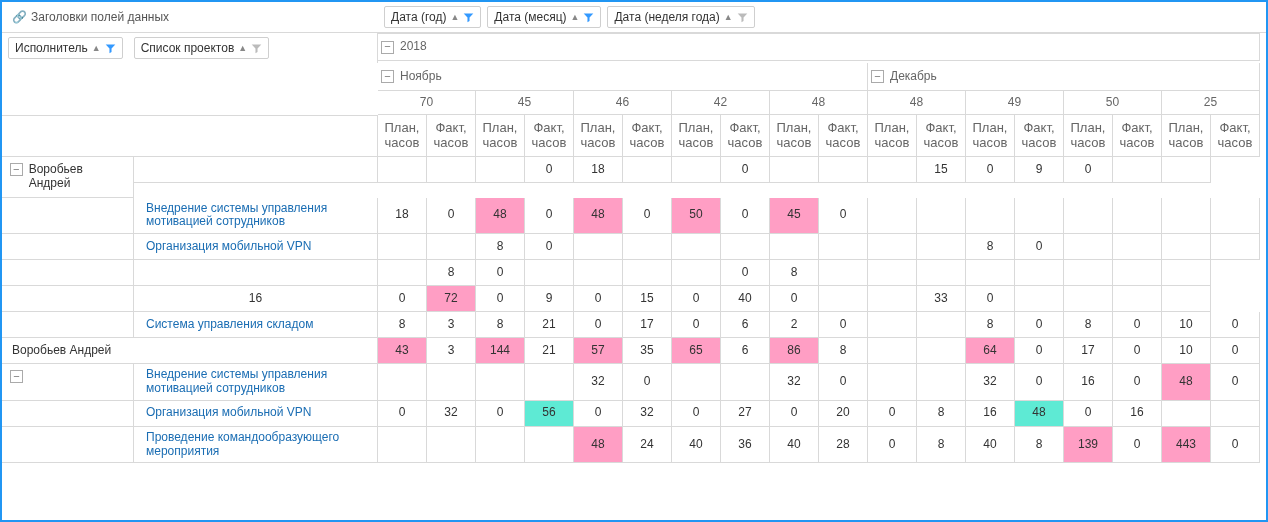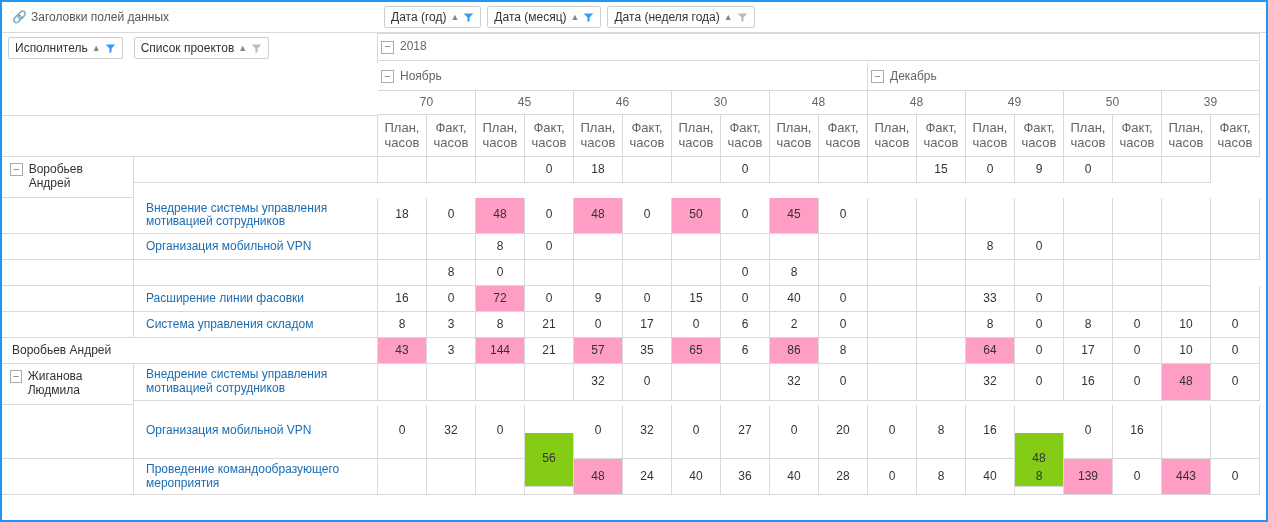--- a/index.html
+++ b/index.html
@@ -119,21 +119,21 @@
     border-right: 1px solid #d9d9d9;
     border-bottom: 1px solid #d9d9d9;
   }
 
   .dcell {
     height: 100%;
     min-height: 26px;
     color: #333;
   }
   .pink { background: #ff9ec4; }
-  .yellow { background: #84cc16; margin-top: 28px; }
+  .yellow { background: #5eead4; }
 
   .rcell.project {
     color: #1a6db3;
     cursor: pointer;
     padding-left: 12px;
   }
   .rcell.performer {
     color: #333;
     align-items: flex-start;
     padding: 6px 8px;
@@ -223,26 +223,26 @@
     <div class="hcell left-align" style="grid-column: 13 / 21;">
       <span class="expand">−</span>
       <span>Декабрь</span>
     </div>
   </div>
   <div class="grid week-row" id="week-row">
     <div style="grid-column:1/3"></div>
   <div class="hcell" style="grid-column:span 2">70</div>
       <div class="hcell" style="grid-column:span 2">45</div>
       <div class="hcell" style="grid-column:span 2">46</div>
-      <div class="hcell" style="grid-column:span 2">30</div>
+      <div class="hcell" style="grid-column:span 2">42</div>
       <div class="hcell" style="grid-column:span 2">48</div>
       <div class="hcell" style="grid-column:span 2">48</div>
       <div class="hcell" style="grid-column:span 2">49</div>
       <div class="hcell" style="grid-column:span 2">50</div>
-      <div class="hcell" style="grid-column:span 2">39</div>
+      <div class="hcell" style="grid-column:span 2">25</div>
     </div>
   <div class="grid measure-row" id="measure-row">
     <div class="rowhdr-block" style="border-top:1px solid #d9d9d9;"></div>
   <div class="hcell">План, часов</div>
       <div class="hcell">Факт, часов</div>
       <div class="hcell">План, часов</div>
       <div class="hcell">Факт, часов</div>
       <div class="hcell">План, часов</div>
       <div class="hcell">Факт, часов</div>
       <div class="hcell">План, часов</div>
@@ -344,21 +344,20 @@
         <div class="dcell "></div>
         <div class="dcell "></div>
         <div class="dcell "></div>
         <div class="dcell "></div>
         <div class="dcell "></div>
         <div class="dcell "></div>
         <div class="dcell "></div>
       </div>
       <div class="grid">
         <div style="border-right: 1px solid rgb(217, 217, 217); border-bottom: 1px solid rgb(217, 217, 217);"></div>
-        <div class="rcell project left-align">Расширение линии фасовки</div>
         <div class="dcell ">16</div>
         <div class="dcell ">0</div>
         <div class="dcell pink">72</div>
         <div class="dcell ">0</div>
         <div class="dcell ">9</div>
         <div class="dcell ">0</div>
         <div class="dcell ">15</div>
         <div class="dcell ">0</div>
         <div class="dcell ">40</div>
         <div class="dcell ">0</div>
@@ -410,21 +409,20 @@
         <div class="dcell pink">64</div>
         <div class="dcell ">0</div>
         <div class="dcell ">17</div>
         <div class="dcell ">0</div>
         <div class="dcell ">10</div>
         <div class="dcell ">0</div>
       </div>
       <div class="grid">
         <div class="rcell performer left-align" style="grid-row:span 3">
         <span class="expand">−</span>
-        <span>Жиганова Людмила</span>
         </div>
         <div class="rcell project left-align">Внедрение системы управления мотивацией сотрудников</div>
         <div class="dcell "></div>
         <div class="dcell "></div>
         <div class="dcell "></div>
         <div class="dcell "></div>
         <div class="dcell ">32</div>
         <div class="dcell ">0</div>
         <div class="dcell "></div>
         <div class="dcell "></div>

